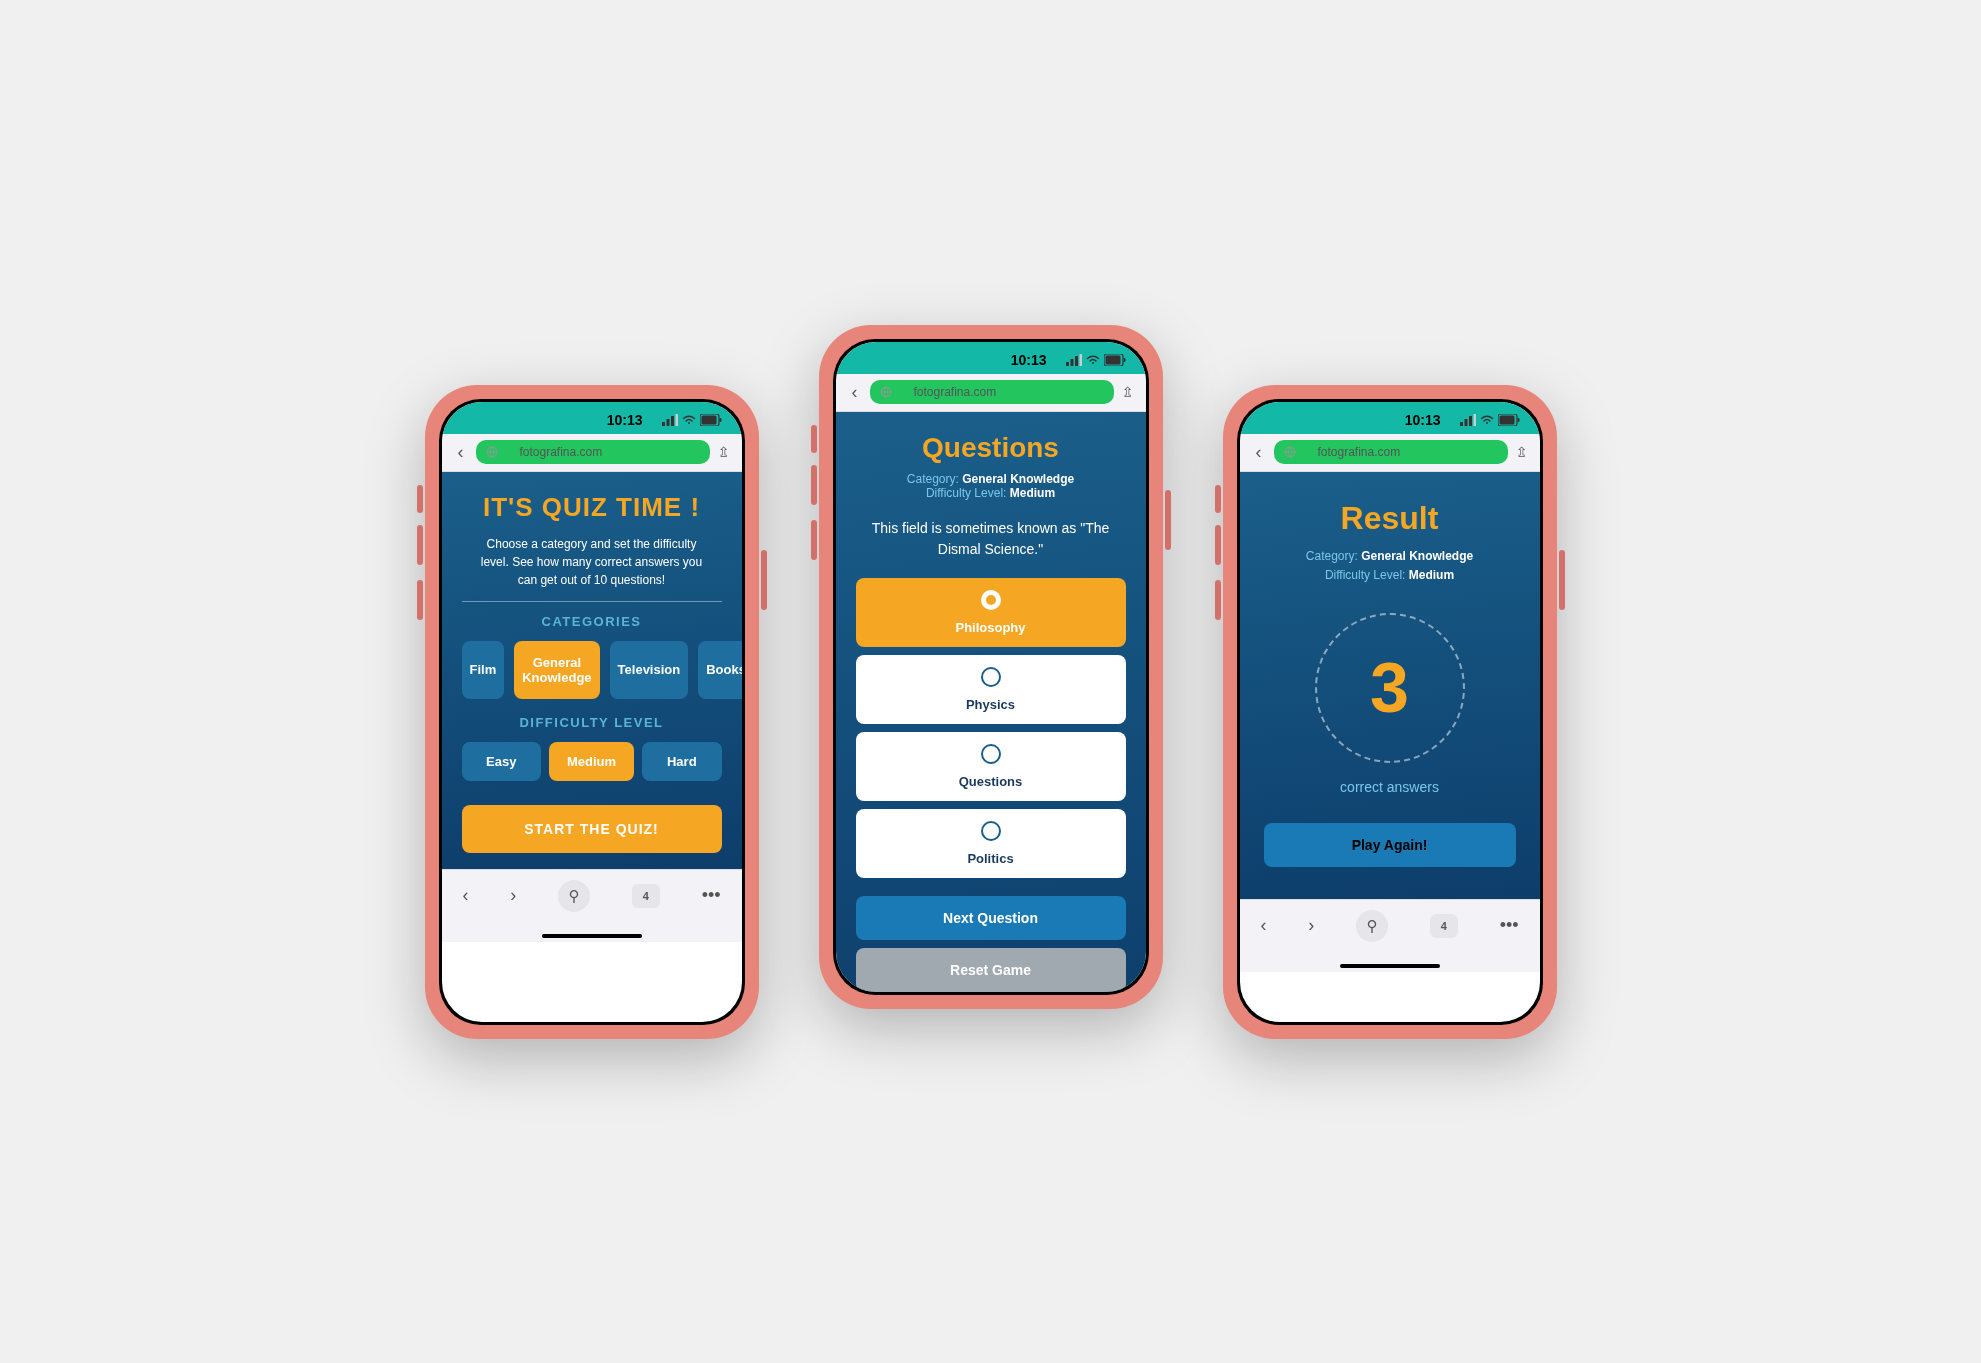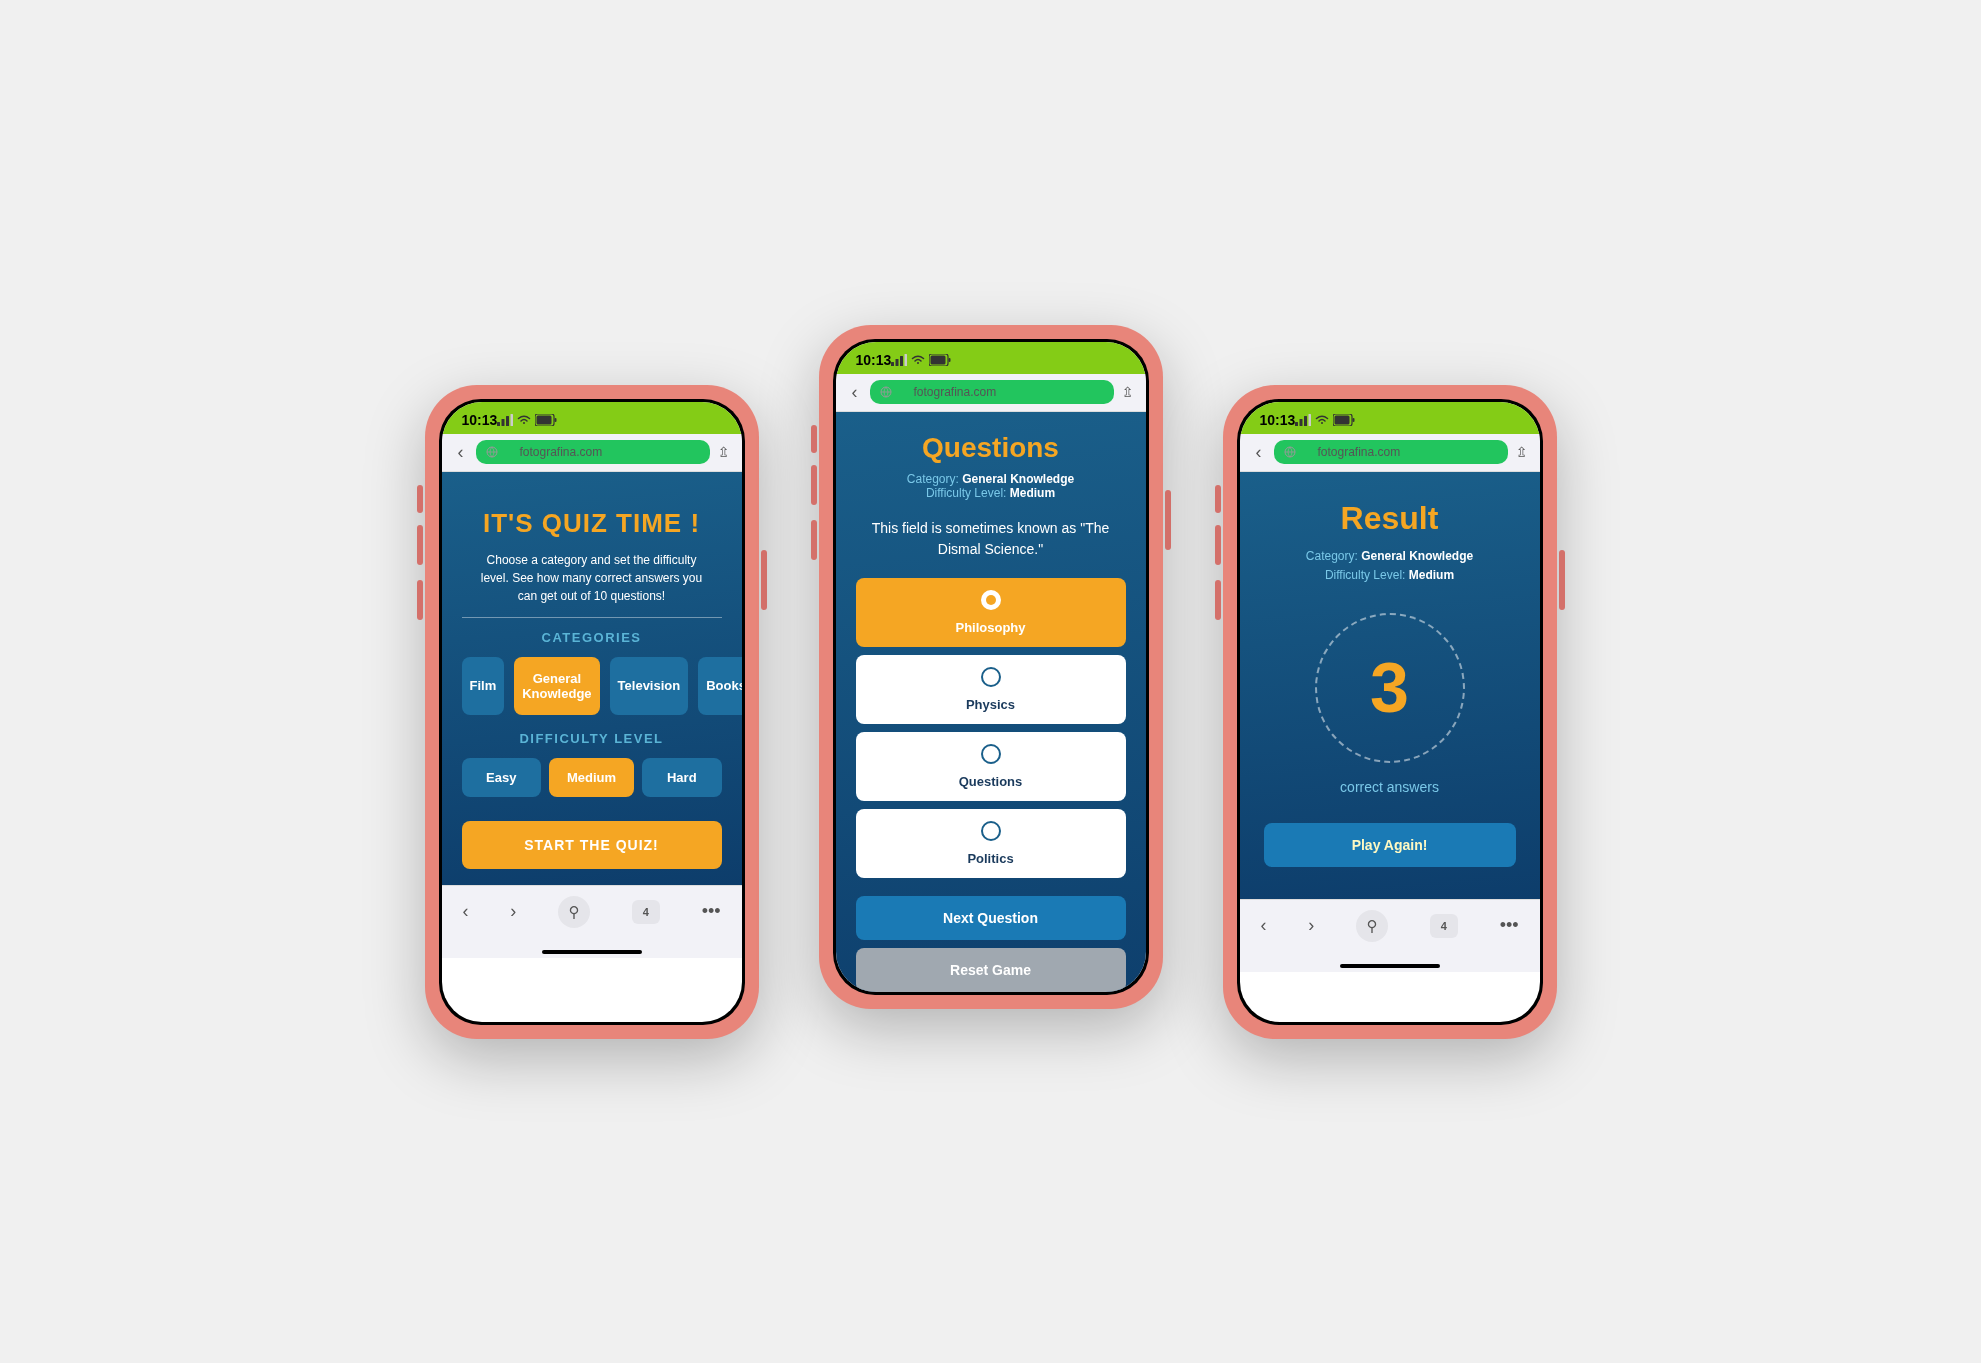--- a/index.html
+++ b/index.html
@@ -49,27 +49,28 @@
     .phone-side-btn.power { right: -8px; top: 165px; width: 6px; height: 60px; }
 
     
     .phone-sm .phone-screen { width: 300px; height: 620px; }
     
     .phone-md .phone-screen { width: 310px; height: 650px; }
     .phone-md { margin-bottom: 30px; }
 
     
     .status-bar {
-      background: #84cc16;
-      display: flex;
-      justify-content: flex-start;
+      background: #14b8a6;
+      display: flex;
+      justify-content: flex-end;
       align-items: center;
       padding: 10px 20px 6px;
       font-size: 13px;
       font-weight: 600;
+      gap: 19px;
     }
     .status-time { font-size: 14px; font-weight: 700; }
     .status-icons { display: flex; align-items: center; gap: 4px; font-size: 11px; }
 
     
     .browser-bar {
       background: #f2f2f7;
       padding: 6px 12px;
       display: flex;
       align-items: center;
@@ -116,21 +117,21 @@
       height: 4px;
       background: #000;
       border-radius: 3px;
       margin: 0 auto;
     }
 
     
     .screen1-content {
       background: linear-gradient(175deg, #1a5f8a 0%, #0d3d6b 100%);
       flex: 1;
-      padding: 36px 20px 16px;
+      padding: 20px 20px 16px;
       overflow: hidden;
     }
     .quiz-title {
       text-align: center;
       color: #f5a623;
       font-size: 26px;
       font-weight: 800;
       letter-spacing: 1px;
       margin-bottom: 12px;
     }
@@ -333,21 +334,21 @@
       color: #f5a623;
       line-height: 1;
     }
     .correct-label {
       color: #7ac8e8;
       font-size: 14px;
       margin-bottom: 28px;
     }
     .play-again-btn {
       background: #1a7ab5;
-      color: #fef9c3;
+      color: #000000;
       border: none;
       border-radius: 8px;
       padding: 14px 40px;
       font-size: 14px;
       font-weight: 700;
       cursor: pointer;
       width: 100%;
     }
   </style>
 </head>

